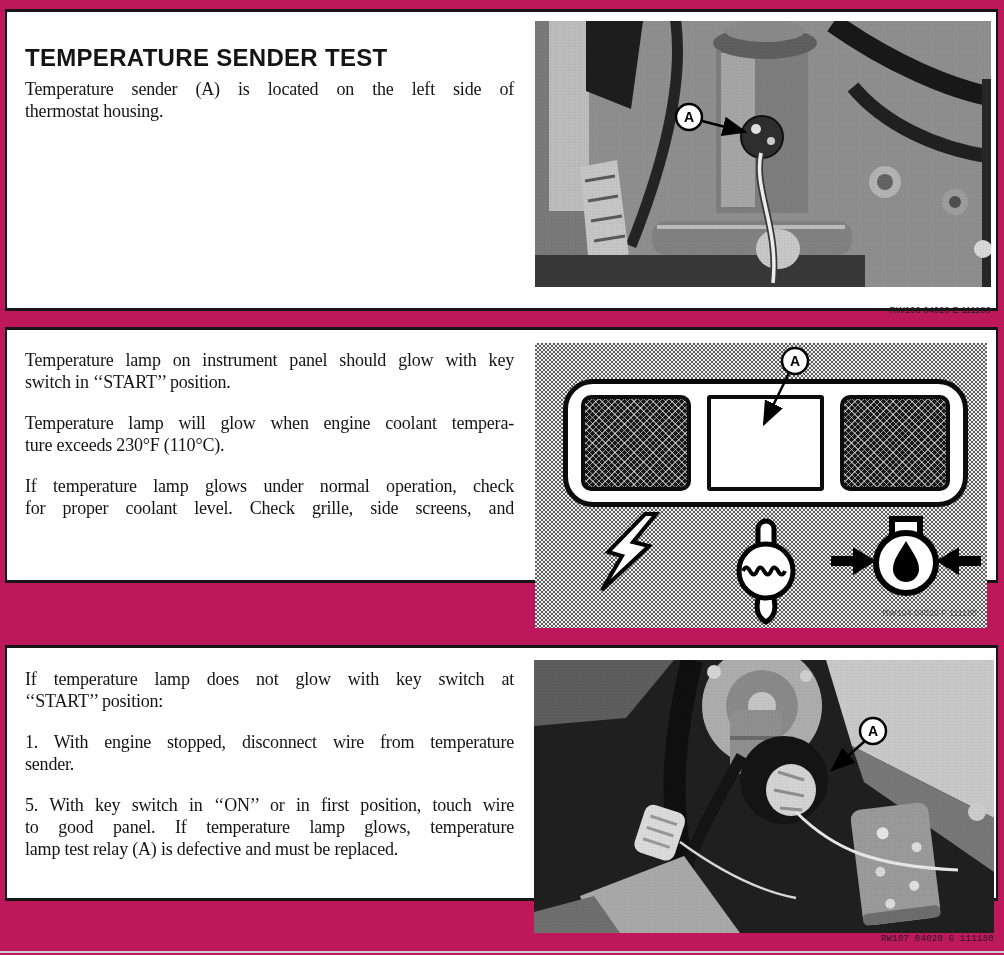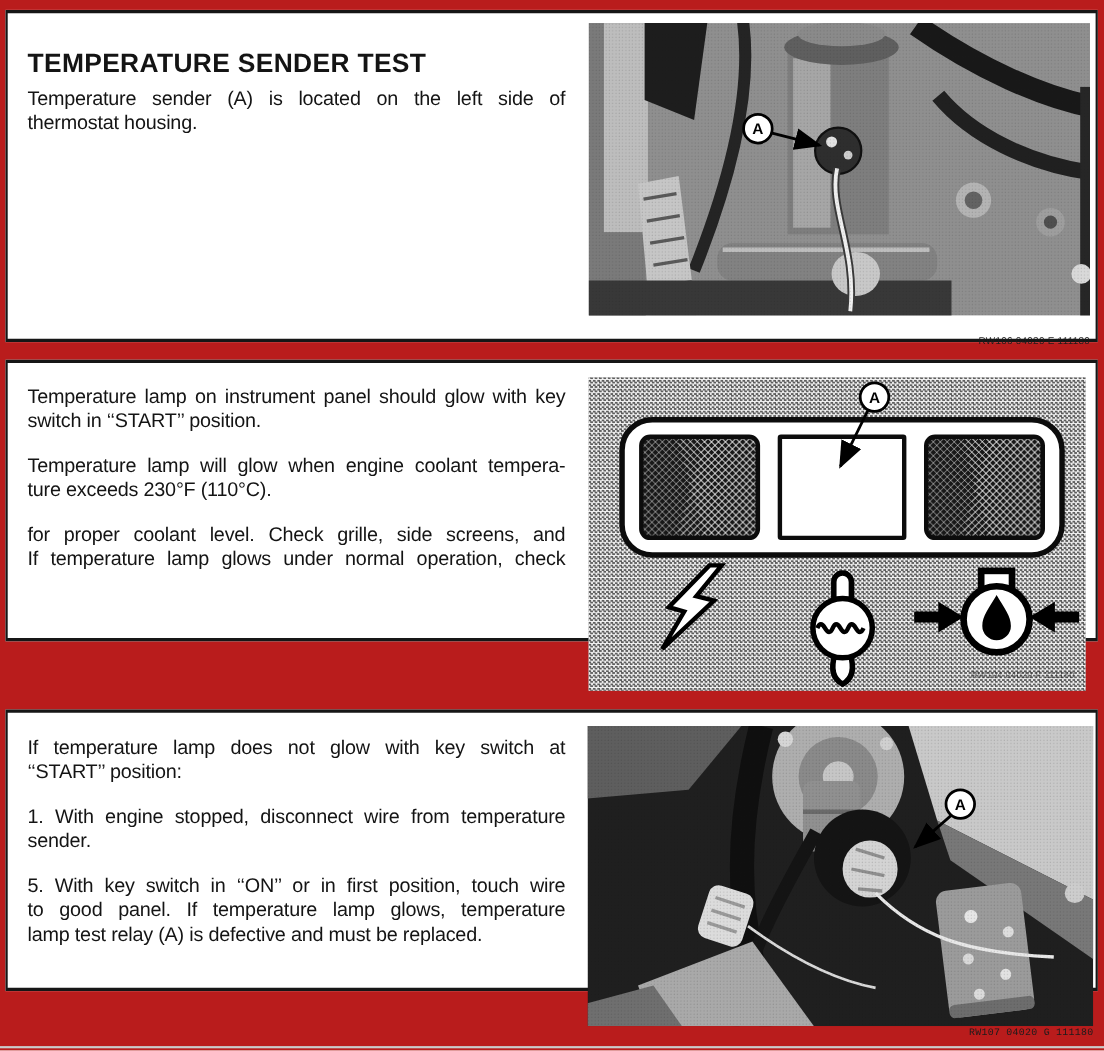--- a/index.html
+++ b/index.html
@@ -1,27 +1,27 @@
 <!DOCTYPE html>
 <html><head>
 <meta charset="utf-8">
 <style>
   html,body{margin:0;padding:0;background:#ffffff;}
-  .page{position:relative;width:1004px;height:955px;background:#b91c1c;
+  .page{position:relative;width:1004px;height:955px;background:#be185d;
         font-family:"Liberation Sans","DejaVu Sans",sans-serif;color:#141414;overflow:hidden;}
   .panel{position:absolute;left:5px;width:993px;background:#fff;
          border:solid #161616;border-width:3px 2px;box-sizing:border-box;}
   #panel1{top:9px;height:302px;}
   #panel2{top:327px;height:256px;}
   #panel3{top:645px;height:256px;}
 
   .heading{position:absolute;left:18px;top:16px;font-size:24px;font-weight:700;
            letter-spacing:.3px;line-height:28px;}
   .textcol{position:absolute;left:18px;width:489px;font-size:18px;line-height:21.6px;
-           letter-spacing:-0.2px;}
+           letter-spacing:-0.2px;font-family:Liberation Serif, serif;}
   #panel1 .textcol{top:67px;}
   #panel2 .textcol{top:20px;}
   #panel3 .textcol{top:21px;}
   .para{margin:0 0 20px 0;}
   .jline{text-align:justify;text-align-last:justify;}
   .jlast{text-align:right;text-align-last:left;}
 
   .photo{position:absolute;overflow:hidden;}
   #photo1{left:528px;top:9px;width:456px;height:266px;}
   #photo3{left:527px;top:12px;width:460px;height:273px;}
@@ -123,22 +123,22 @@
     <div class="textcol">
       <div class="para">
         <div class="jline">Temperature lamp on instrument panel should glow with key</div>
         <div class="jlast">switch in ‘‘START’’ position.</div>
       </div>
       <div class="para">
         <div class="jline">Temperature lamp will glow when engine coolant tempera-</div>
         <div class="jlast">ture exceeds 230°F (110°C).</div>
       </div>
       <div class="para">
+        <div class="jline">If temperature lamp glows under normal operation, check</div>
         <div class="jline">for proper coolant level. Check grille, side screens, and</div>
-        <div class="jline">If temperature lamp glows under normal operation, check</div>
       </div>
     </div>
 
     <div id="diagram">
       <div class="lamp-cluster">
         <div class="lamp dark"></div>
         <div class="lamp lit"></div>
         <div class="lamp dark"></div>
       </div>
 

